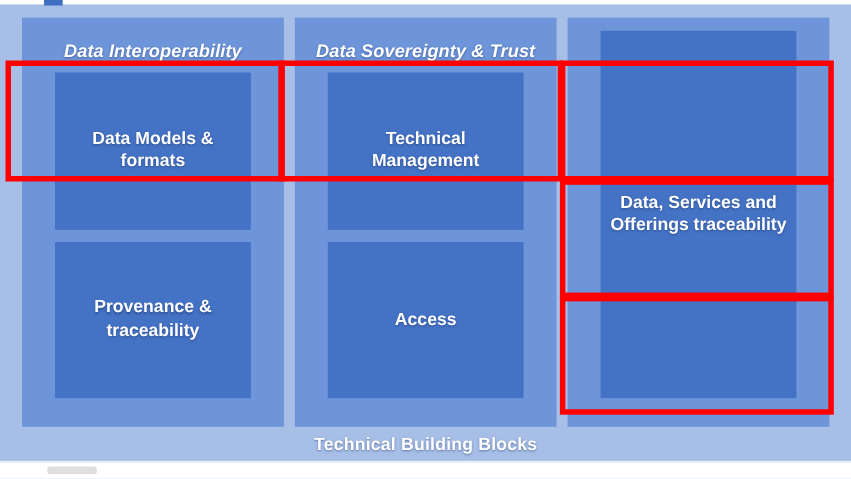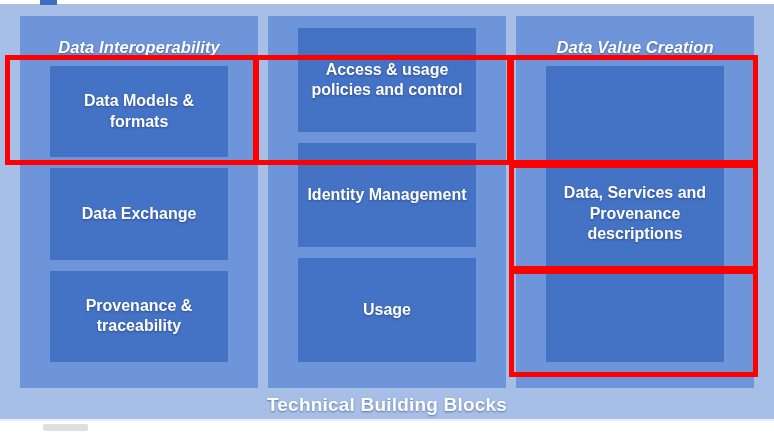--- a/index.html
+++ b/index.html
@@ -123,21 +123,21 @@
     position: absolute;
     left: 0;
     top: 390px;
     width: 774px;
     height: 29px;
     display: flex;
     align-items: center;
     justify-content: center;
     color: #ffffff;
     font-weight: bold;
-    font-size: 19px;
+    font-size: 16px;
     letter-spacing: .2px;
     text-shadow: 0 1px 2px rgba(30,55,110,.55);
   }
 
   
   .annot {
     position: absolute;
     border: 5px solid #fe0000;
     box-sizing: border-box;
     pointer-events: none;
@@ -151,37 +151,35 @@
   <div class="diagram-canvas"></div>
 
   <div class="top-artifact"></div>
 
   <div class="pillars">
 
     <div class="pillar">
       <div class="pillar-header">Data Interoperability</div>
       <div class="pillar-body">
         <div class="block">Data Models &amp; formats</div>
-        <div class="block">Data Exchange</div>
         <div class="block">Provenance &amp; traceability</div>
       </div>
     </div>
 
     <div class="pillar">
+      <div class="pillar-header">Data Sovereignty &amp; Trust</div>
       <div class="pillar-body">
-        <div class="block">Access &amp; usage policies and control</div>
-        <div class="block">Identity Management</div>
-        <div class="block">Usage</div>
+        <div class="block">Technical Management</div>
+        <div class="block">Access</div>
       </div>
     </div>
 
     <div class="pillar">
-      <div class="pillar-header">Data Value Creation</div>
       <div class="pillar-body">
-        <div class="block">Data, Services and Provenance descriptions</div>
+        <div class="block">Data, Services and Offerings traceability</div>
       </div>
     </div>
 
   </div>
 
   <div class="caption-band">Technical Building Blocks</div>
 
   <div class="bottom-rule"></div>
   <div class="bottom-artifact"></div>
 

